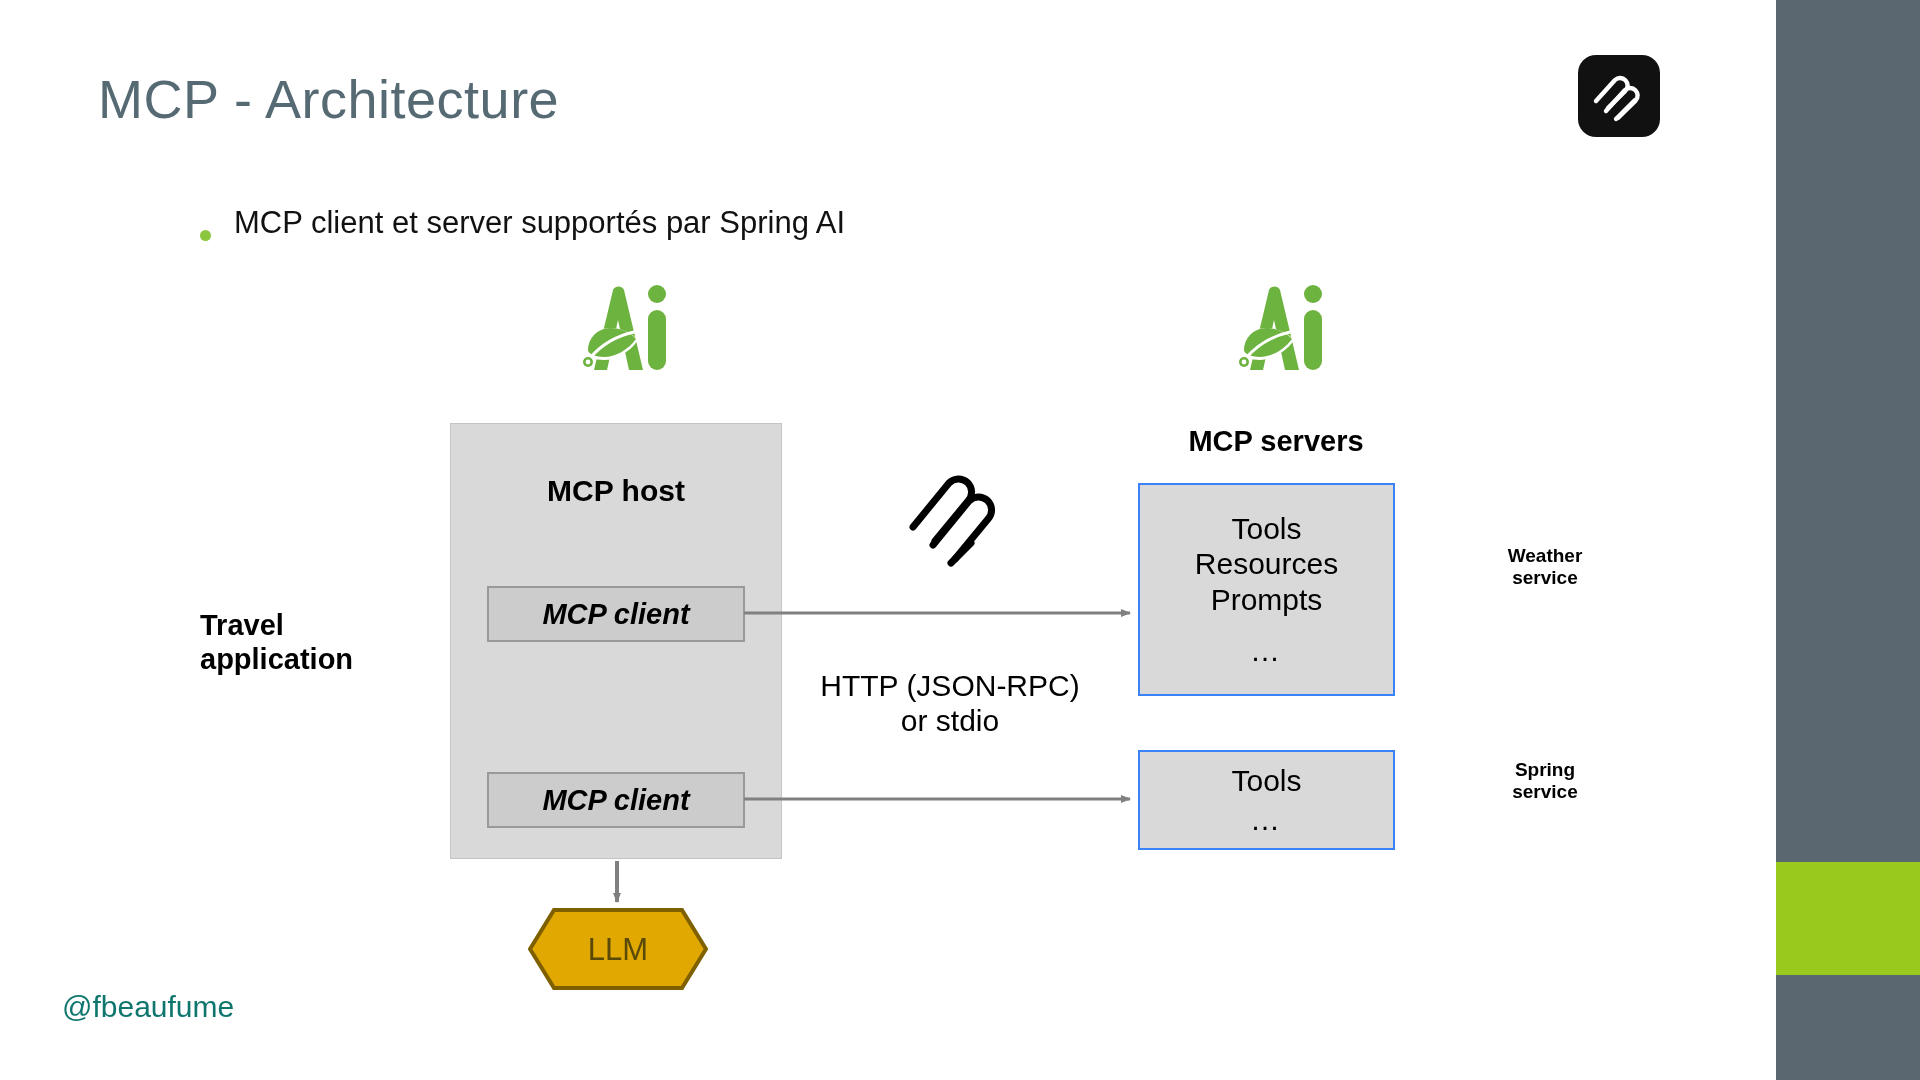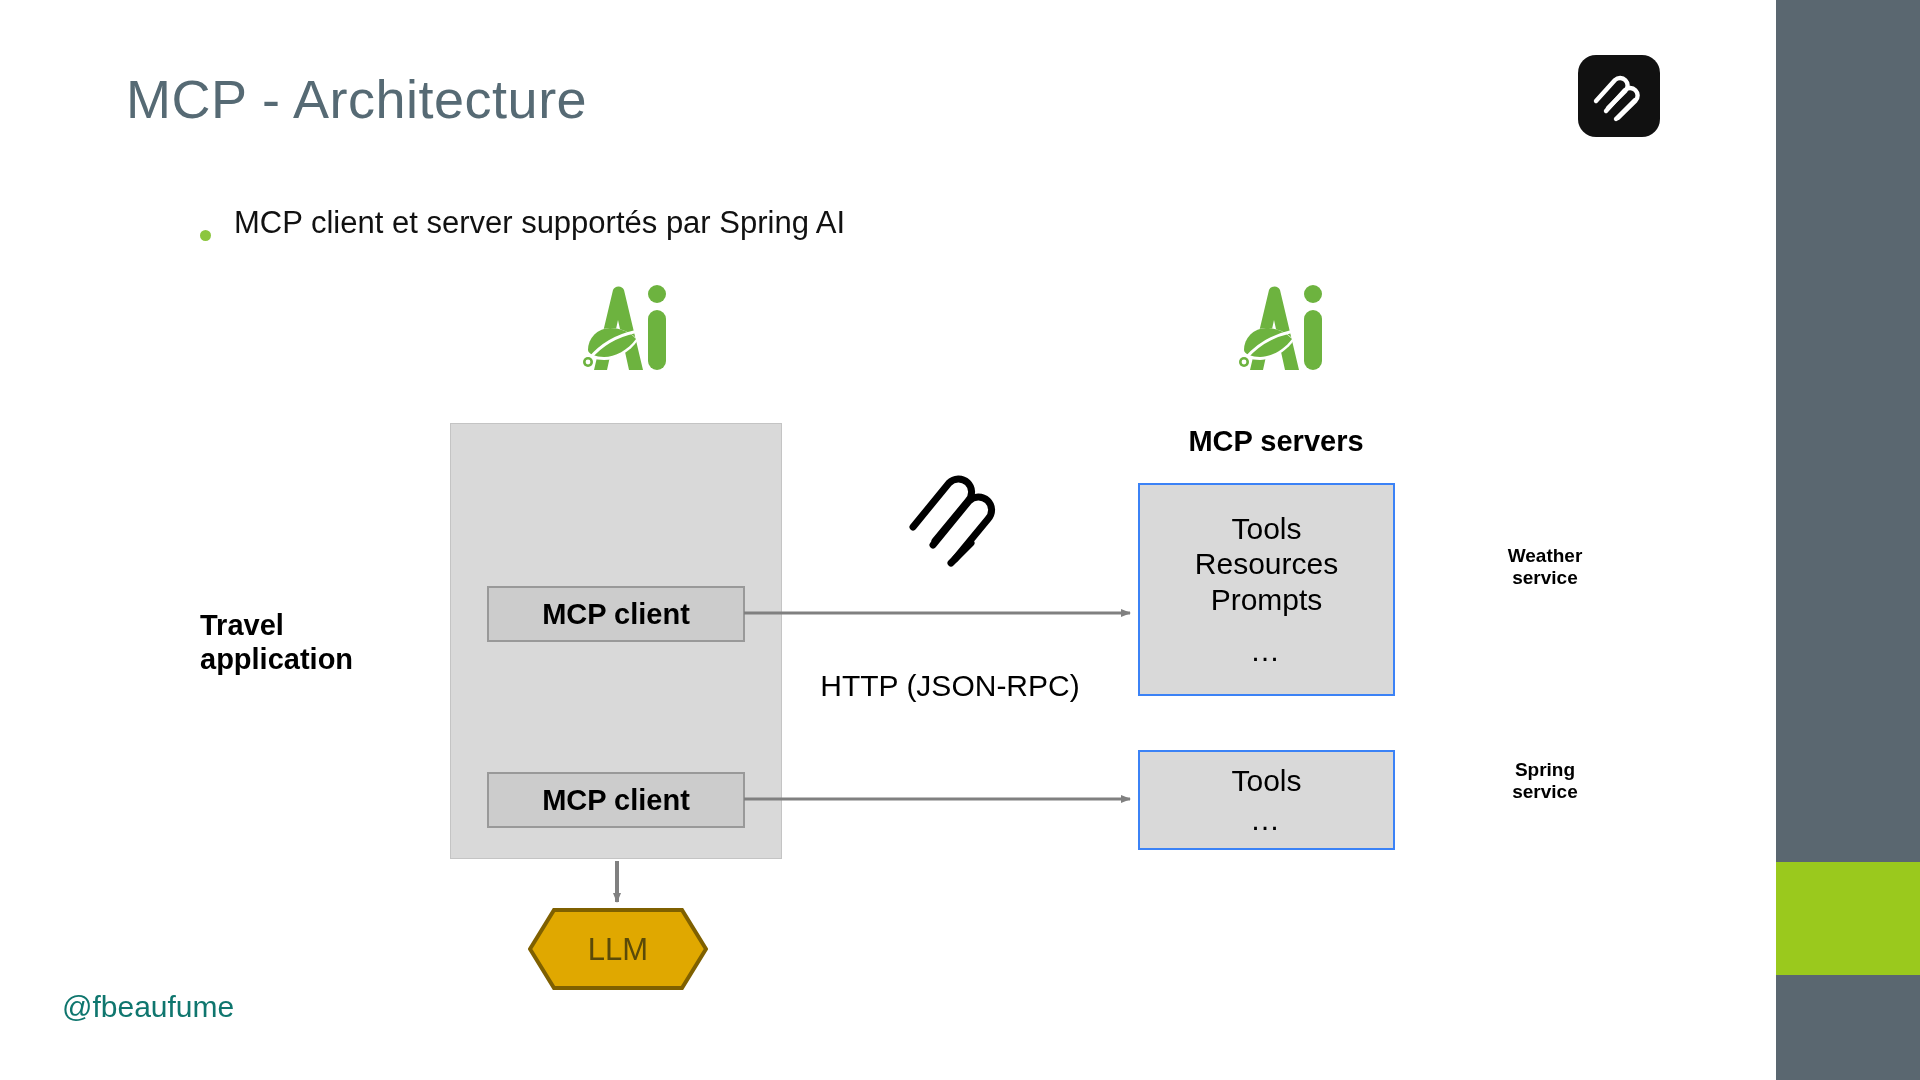--- a/index.html
+++ b/index.html
@@ -38,21 +38,20 @@
   
   .slide-title {
     position: absolute;
     left: 98px;
     top: 68px;
     font-size: 54px;
     font-weight: 400;
     color: #566a74;
     letter-spacing: 0.5px;
     white-space: nowrap;
-    margin-left: 28px;
   }
 
   
   .brand-badge {
     position: absolute;
     left: 1578px;
     top: 55px;
     width: 82px;
     height: 82px;
     background: #111111;
@@ -115,20 +114,21 @@
     height: 56px;
     background: #cccccc;
     border: 2px solid #999999;
     box-sizing: border-box;
     display: flex;
     align-items: center;
     justify-content: center;
     font-size: 29px;
     font-weight: bold;
     color: #000000;
+    font-style: italic;
   }
   .mcp-client-box.top    { top: 162px; }
   .mcp-client-box.bottom { top: 348px; }
 
   
   .travel-caption {
     position: absolute;
     left: 200px;
     top: 608px;
     width: 220px;
@@ -295,20 +295,21 @@
       <circle cx="32" cy="80" r="2.4" fill="#ffffff"></circle>
     </svg>
   </div>
 
   <div class="travel-caption">
     <div>Travel</div>
     <div>application</div>
   </div>
 
   <div class="mcp-host-box">
+    <div class="mcp-host-label">MCP host</div>
     <div class="mcp-client-box top">MCP client</div>
     <div class="mcp-client-box bottom">MCP client</div>
   </div>
 
   <div class="mcp-glyph">
     <svg width="105" height="110" viewBox="0 0 105 110" aria-hidden="true">
       <g fill="none" stroke="#000000" stroke-width="7" stroke-linecap="round" stroke-linejoin="round">
         <path d="M8 62 L44 18 a13 13 0 0 1 19 18 L30 76"></path>
         <path d="M28 80 L64 36 a13 13 0 0 1 19 18 L50 94"></path>
         <path d="M46 98 L66 78"></path>
@@ -334,20 +335,21 @@
     <div>Weather</div>
     <div>service</div>
   </div>
   <div class="service-caption booking">
     <div>Spring</div>
     <div>service</div>
   </div>
 
   <div class="protocol-label">
     <div>HTTP (JSON-RPC)</div>
+    <div>or stdio</div>
   </div>
 
   <svg class="connectors" viewBox="0 0 1920 1080">
     <defs>
       <marker id="arrowGray" markerWidth="10" markerHeight="8" refX="9" refY="4" orient="auto" markerUnits="userSpaceOnUse">
         <path d="M0,0 L10,4 L0,8 Z" fill="#808080"></path>
       </marker>
     </defs>
 
     <line x1="744" y1="613" x2="1130" y2="613" stroke="#808080" stroke-width="3" marker-end="url(#arrowGray)"></line>

